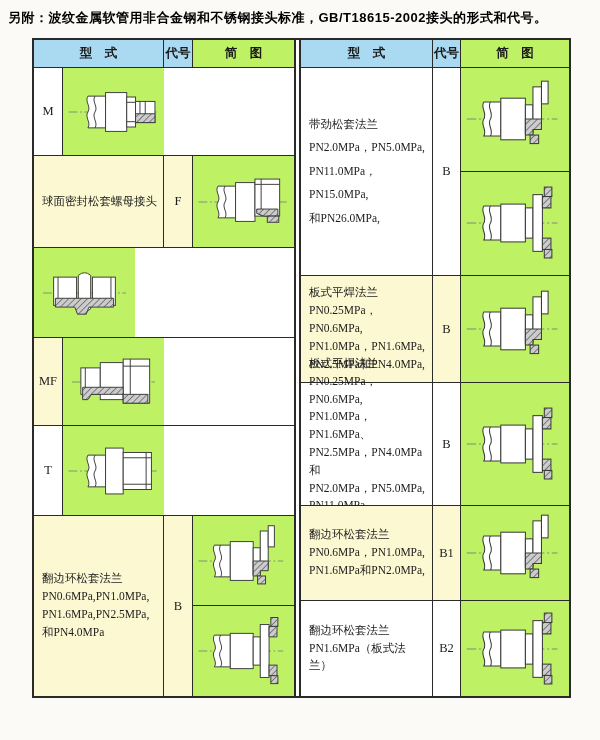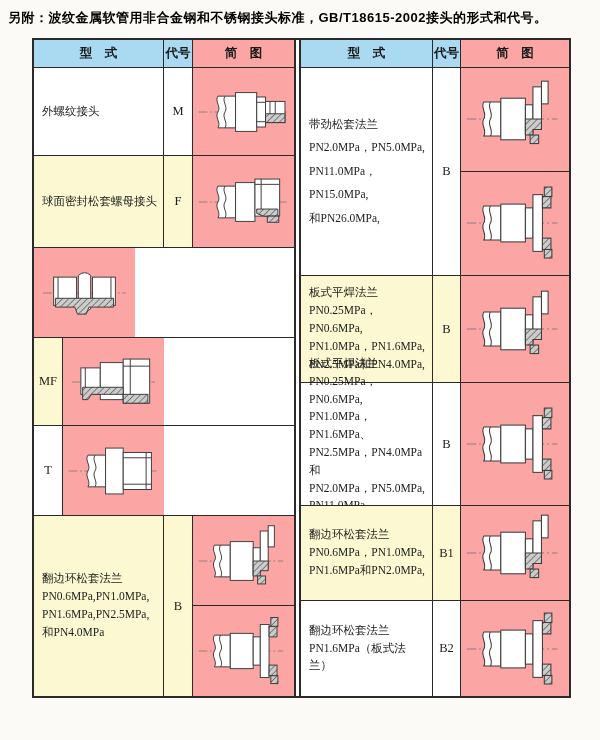--- a/index.html
+++ b/index.html
@@ -29,21 +29,21 @@
   .left  .c-dgm  { width:101px; flex:0 0 101px; }
   .right .c-type { width:132px; flex:0 0 132px; }
   .right .c-code { width:28px;  flex:0 0 28px; }
   .right .c-dgm  { width:108px; flex:0 0 108px; }
   .type { display:flex; align-items:center; padding:4px 4px 4px 8px;
           font-size:11.5px; line-height:1.55; color:#1c1c1c; }
   .type span { white-space:pre-line; }
   .row.loose .type { line-height:2.05; }
   .code { display:flex; align-items:center; justify-content:center;
           font-size:12.5px; color:#1c1c1c; }
-  .dgm { display:flex; align-items:center; justify-content:center; background:#fca5a5; }
+  .dgm { display:flex; align-items:center; justify-content:center; background:#bef264; }
   .dgm.split { flex-direction:column; align-items:stretch; padding:0; }
   .sub { flex:1 1 50%; display:flex; align-items:center; justify-content:center; }
   .sub.first { border-bottom:1px solid #2a2a2a; }
   .hl { background:#fbf8d2; }
   svg.d { display:block; }
 </style>
 </head>
 <body>
 
 <svg width="0" height="0" style="position:absolute" aria-hidden="true">
@@ -158,23 +158,20 @@
 <div class="tbl">
 
   <div class="half left">
     <div class="hrow">
       <div class="hcell cell c-type">型　式</div>
       <div class="hcell cell c-code">代号</div>
       <div class="hcell cell dgm c-dgm">简　图</div>
     </div>
 
     <div class="row" style="height:88px">
-      <div class="cell c-type type">
-          <span>外螺纹接头</span>
-        </div>
       <div class="cell c-code code">M</div>
       <div class="cell c-dgm dgm">
         <svg class="d" width="97" height="78" viewBox="0 0 110 84">
             <use href="#sym-m"></use>
           </svg>
       </div>
     </div>
 
     <div class="row" style="height:92px">
       <div class="cell c-type type hl">

